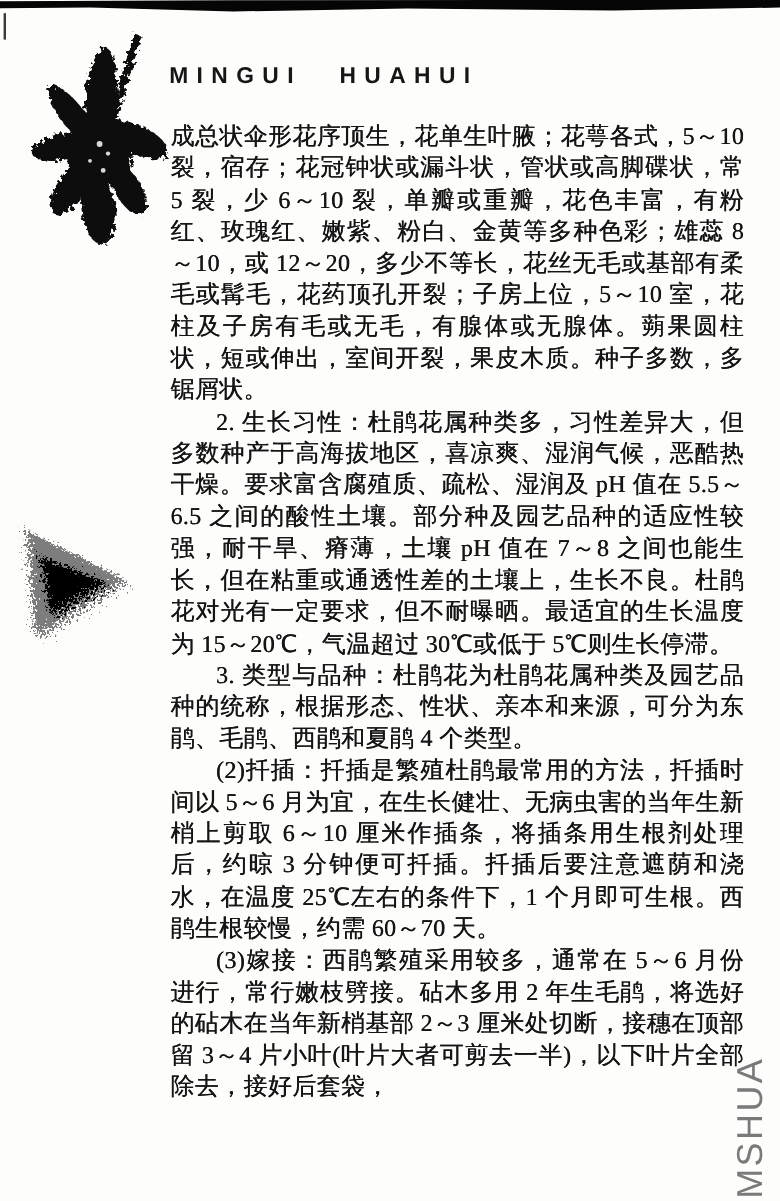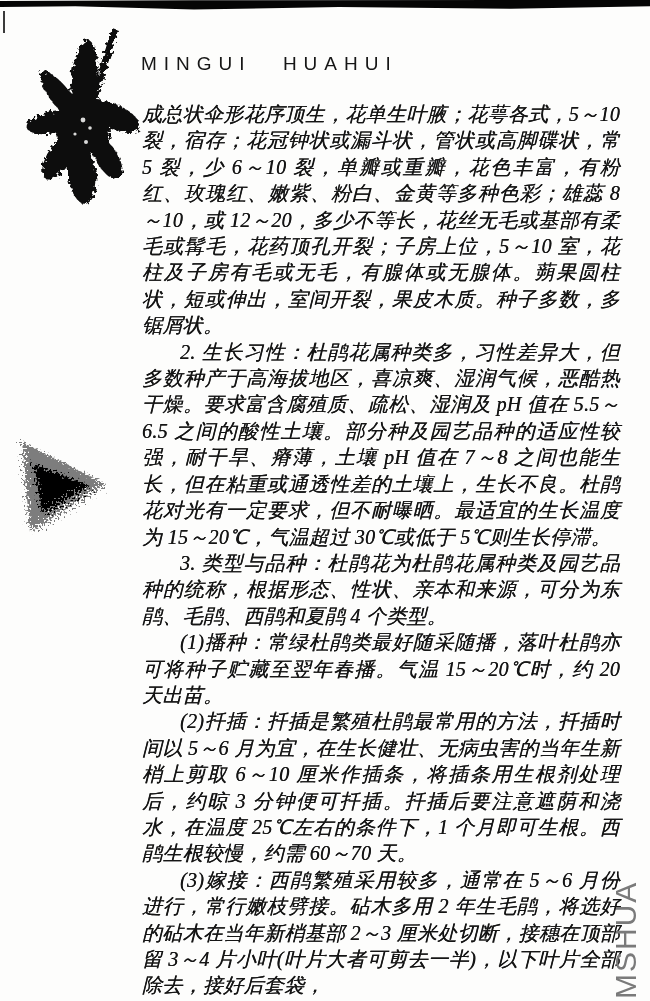--- a/index.html
+++ b/index.html
@@ -19,32 +19,32 @@
   }
   .left-scan-tick {
     position:absolute; left:3px; top:11px; width:2px; height:22px;
     background:#3a3a3a;
   }
   .flower-wrap { position:absolute; left:20px; top:24px; width:124px; height:190px; }
   .smudge-wrap { position:absolute; left:12px; top:428px; width:104px; height:112px; }
   .series-title {
     position:absolute; left:141px; top:53px;
     font-family:"Liberation Sans", sans-serif;
-    font-size:19px; font-weight:400; color:#161616;
+    font-size:19px; font-weight:700; color:#161616;
     letter-spacing:7px; word-spacing:19px; white-space:nowrap;
   }
   .body-text {
     position:absolute; left:142px; top:101px; width:478px;
     font-size:20px; line-height:26.4px;
     color:#151515;
     text-align:justify; text-justify:inter-ideograph;
     letter-spacing:0.3px;
     text-shadow:0.3px 0 0 currentColor;
   }
-  .body-text p { margin:0; text-indent:1.9em;font-style:italic; }
+  .body-text p { margin:0; text-indent:1.9em; }
   .body-text p.flush { text-indent:0; }
   .watermark {
     position:absolute; left:609px; top:999px;
     width:120px; height:40px;
     transform:rotate(-90deg); transform-origin:0 0;
     font-family:"Liberation Sans", sans-serif;
     font-size:30px; letter-spacing:2px;
     color:#7a7a7a; white-space:nowrap;
   }
 </style>
@@ -98,20 +98,19 @@
       </g>
     </svg>
   </div>
 
   <div class="series-title">MINGUI HUAHUI</div>
 
   <div class="body-text">
     <p class="flush">成总状伞形花序顶生，花单生叶腋；花萼各式，5～10 裂，宿存；花冠钟状或漏斗状，管状或高脚碟状，常 5 裂，少 6～10 裂，单瓣或重瓣，花色丰富，有粉红、玫瑰红、嫩紫、粉白、金黄等多种色彩；雄蕊 8～10，或 12～20，多少不等长，花丝无毛或基部有柔毛或髯毛，花药顶孔开裂；子房上位，5～10 室，花柱及子房有毛或无毛，有腺体或无腺体。蒴果圆柱状，短或伸出，室间开裂，果皮木质。种子多数，多锯屑状。</p>
     <p>2. 生长习性：杜鹃花属种类多，习性差异大，但多数种产于高海拔地区，喜凉爽、湿润气候，恶酷热干燥。要求富含腐殖质、疏松、湿润及 pH 值在 5.5～6.5 之间的酸性土壤。部分种及园艺品种的适应性较强，耐干旱、瘠薄，土壤 pH 值在 7～8 之间也能生长，但在粘重或通透性差的土壤上，生长不良。杜鹃花对光有一定要求，但不耐曝晒。最适宜的生长温度为 15～20℃，气温超过 30℃或低于 5℃则生长停滞。</p>
     <p>3. 类型与品种：杜鹃花为杜鹃花属种类及园艺品种的统称，根据形态、性状、亲本和来源，可分为东鹃、毛鹃、西鹃和夏鹃 4 个类型。</p>
-    <p>(1)播种：常绿杜鹃类最好随采随播，落叶杜鹃亦可将种子贮藏至翌年春播。气温 15～20℃时，约 20 天出苗。</p>
     <p>(2)扦插：扦插是繁殖杜鹃最常用的方法，扦插时间以 5～6 月为宜，在生长健壮、无病虫害的当年生新梢上剪取 6～10 厘米作插条，将插条用生根剂处理后，约晾 3 分钟便可扦插。扦插后要注意遮荫和浇水，在温度 25℃左右的条件下，1 个月即可生根。西鹃生根较慢，约需 60～70 天。</p>
     <p>(3)嫁接：西鹃繁殖采用较多，通常在 5～6 月份进行，常行嫩枝劈接。砧木多用 2 年生毛鹃，将选好的砧木在当年新梢基部 2～3 厘米处切断，接穗在顶部留 3～4 片小叶(叶片大者可剪去一半)，以下叶片全部除去，接好后套袋，</p>
   </div>
 
   <div class="watermark">MSHUA</div>
 
 </div>
 
 </body></html>

